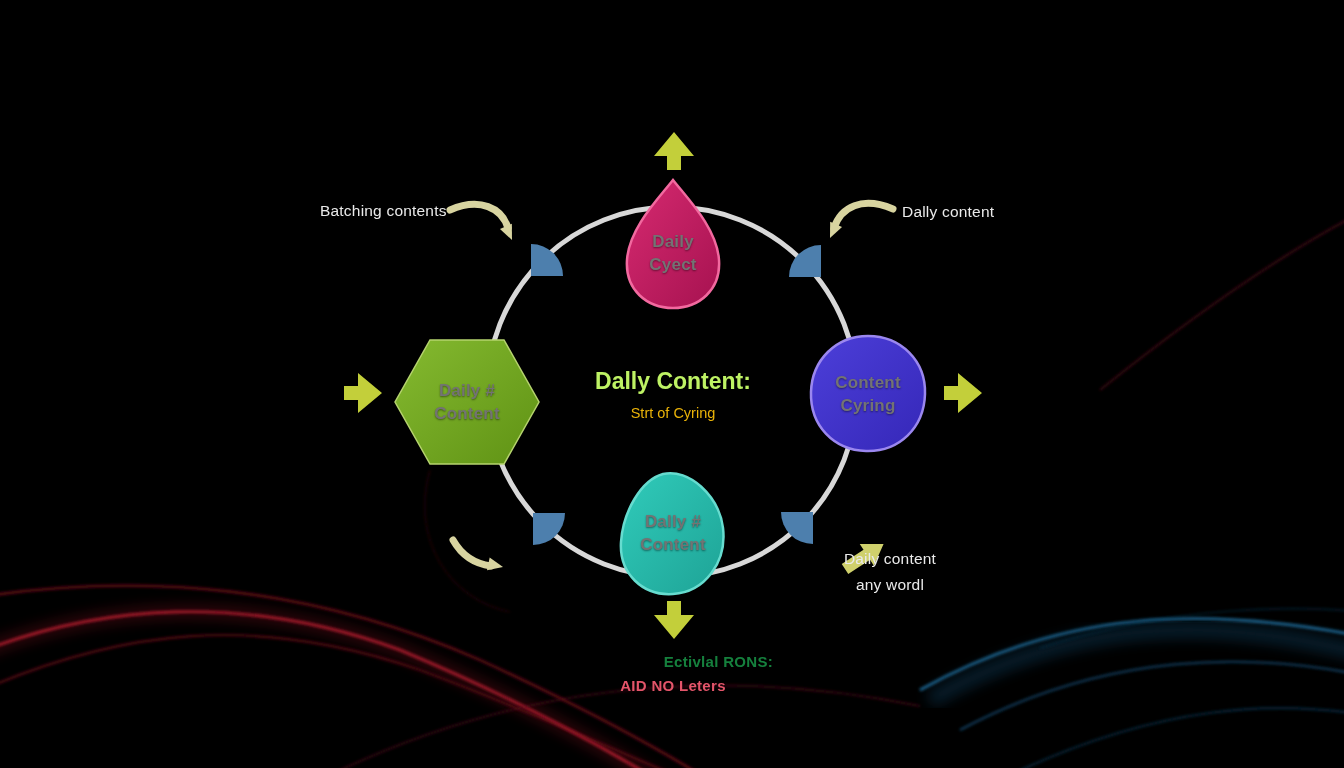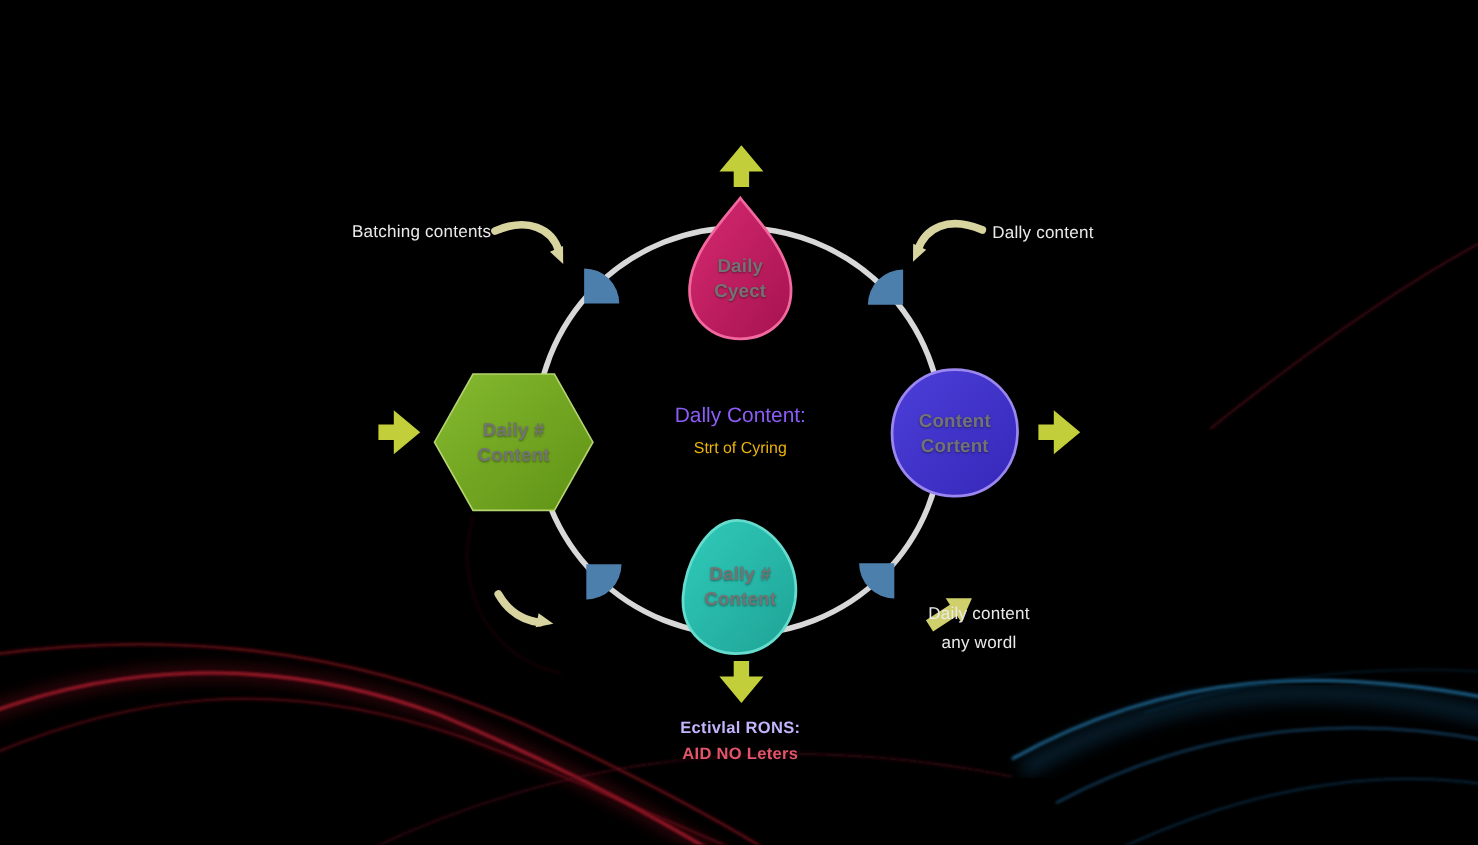--- a/index.html
+++ b/index.html
@@ -12,28 +12,28 @@
   .node{position:absolute;}
   .node-label{
     position:absolute;inset:0;display:flex;flex-direction:column;
     align-items:center;justify-content:center;gap:3px;
     font-size:17px;font-weight:600;color:#737373;letter-spacing:.2px;
     text-shadow:0 1px 2px rgba(0,0,0,.45);
   }
   .center-text{
     position:absolute;left:543px;top:368px;width:260px;text-align:center;
   }
-  .center-title{font-size:19px;font-weight:400;color:#8b5cf6;}
+  .center-title{font-size:23px;font-weight:700;color:#bef264;}
   .center-sub{font-size:14.5px;font-weight:400;color:#eab308;margin-top:10px;}
   .label{position:absolute;font-size:15.5px;color:#eaeaea;letter-spacing:.2px;}
   .label-tl{left:320px;top:202px;}
   .label-tr{left:902px;top:203px;}
   .label-br{left:820px;top:546px;width:140px;text-align:center;line-height:26px;}
   .footer{position:absolute;left:573px;top:653px;width:200px;text-align:center;}
-  .footer-line1{font-size:15px;color:#c4b5fd;font-weight:600;letter-spacing:.3px;}
+  .footer-line1{font-size:15px;color:#15803d;font-weight:600;letter-spacing:.3px;text-align:right;}
   .footer-line2{font-size:15px;color:#e4556a;font-weight:700;margin-top:7px;letter-spacing:.3px;}
 </style>
 </head>
 <body>
 
 <div class="canvas">
 
   <svg class="bg" width="1344" height="768" viewBox="0 0 1344 768">
     <defs>
       <filter id="soft">
@@ -138,21 +138,21 @@
       <defs>
         <linearGradient id="gPurple" x1="0" y1="0" x2="1" y2="1">
           <stop offset="0" stop-color="#4c3fd9"></stop>
             <stop offset="1" stop-color="#3527b8"></stop>
         </linearGradient>
       </defs>
       <path d="M61,3 C94,3 119,28 118,61 C117,95 92,119 59,118 C27,117 3,93 4,59 C5,27 29,3 61,3 Z" fill="url(#gPurple)" stroke="#9b87ef" stroke-width="2.5"></path>
     </svg>
     <div class="node-label">
       <span>Content</span>
-      <span>Cortent</span>
+      <span>Cyring</span>
     </div>
   </div>
 
   <div class="node" style="left:611px;top:466px;width:124px;height:134px;">
     <svg width="124" height="134" viewBox="0 0 124 134">
       <defs>
         <linearGradient id="gTeal" x1="0" y1="0" x2="1" y2="1">
           <stop offset="0" stop-color="#30cbba"></stop>
             <stop offset="1" stop-color="#1ea396"></stop>
         </linearGradient>

